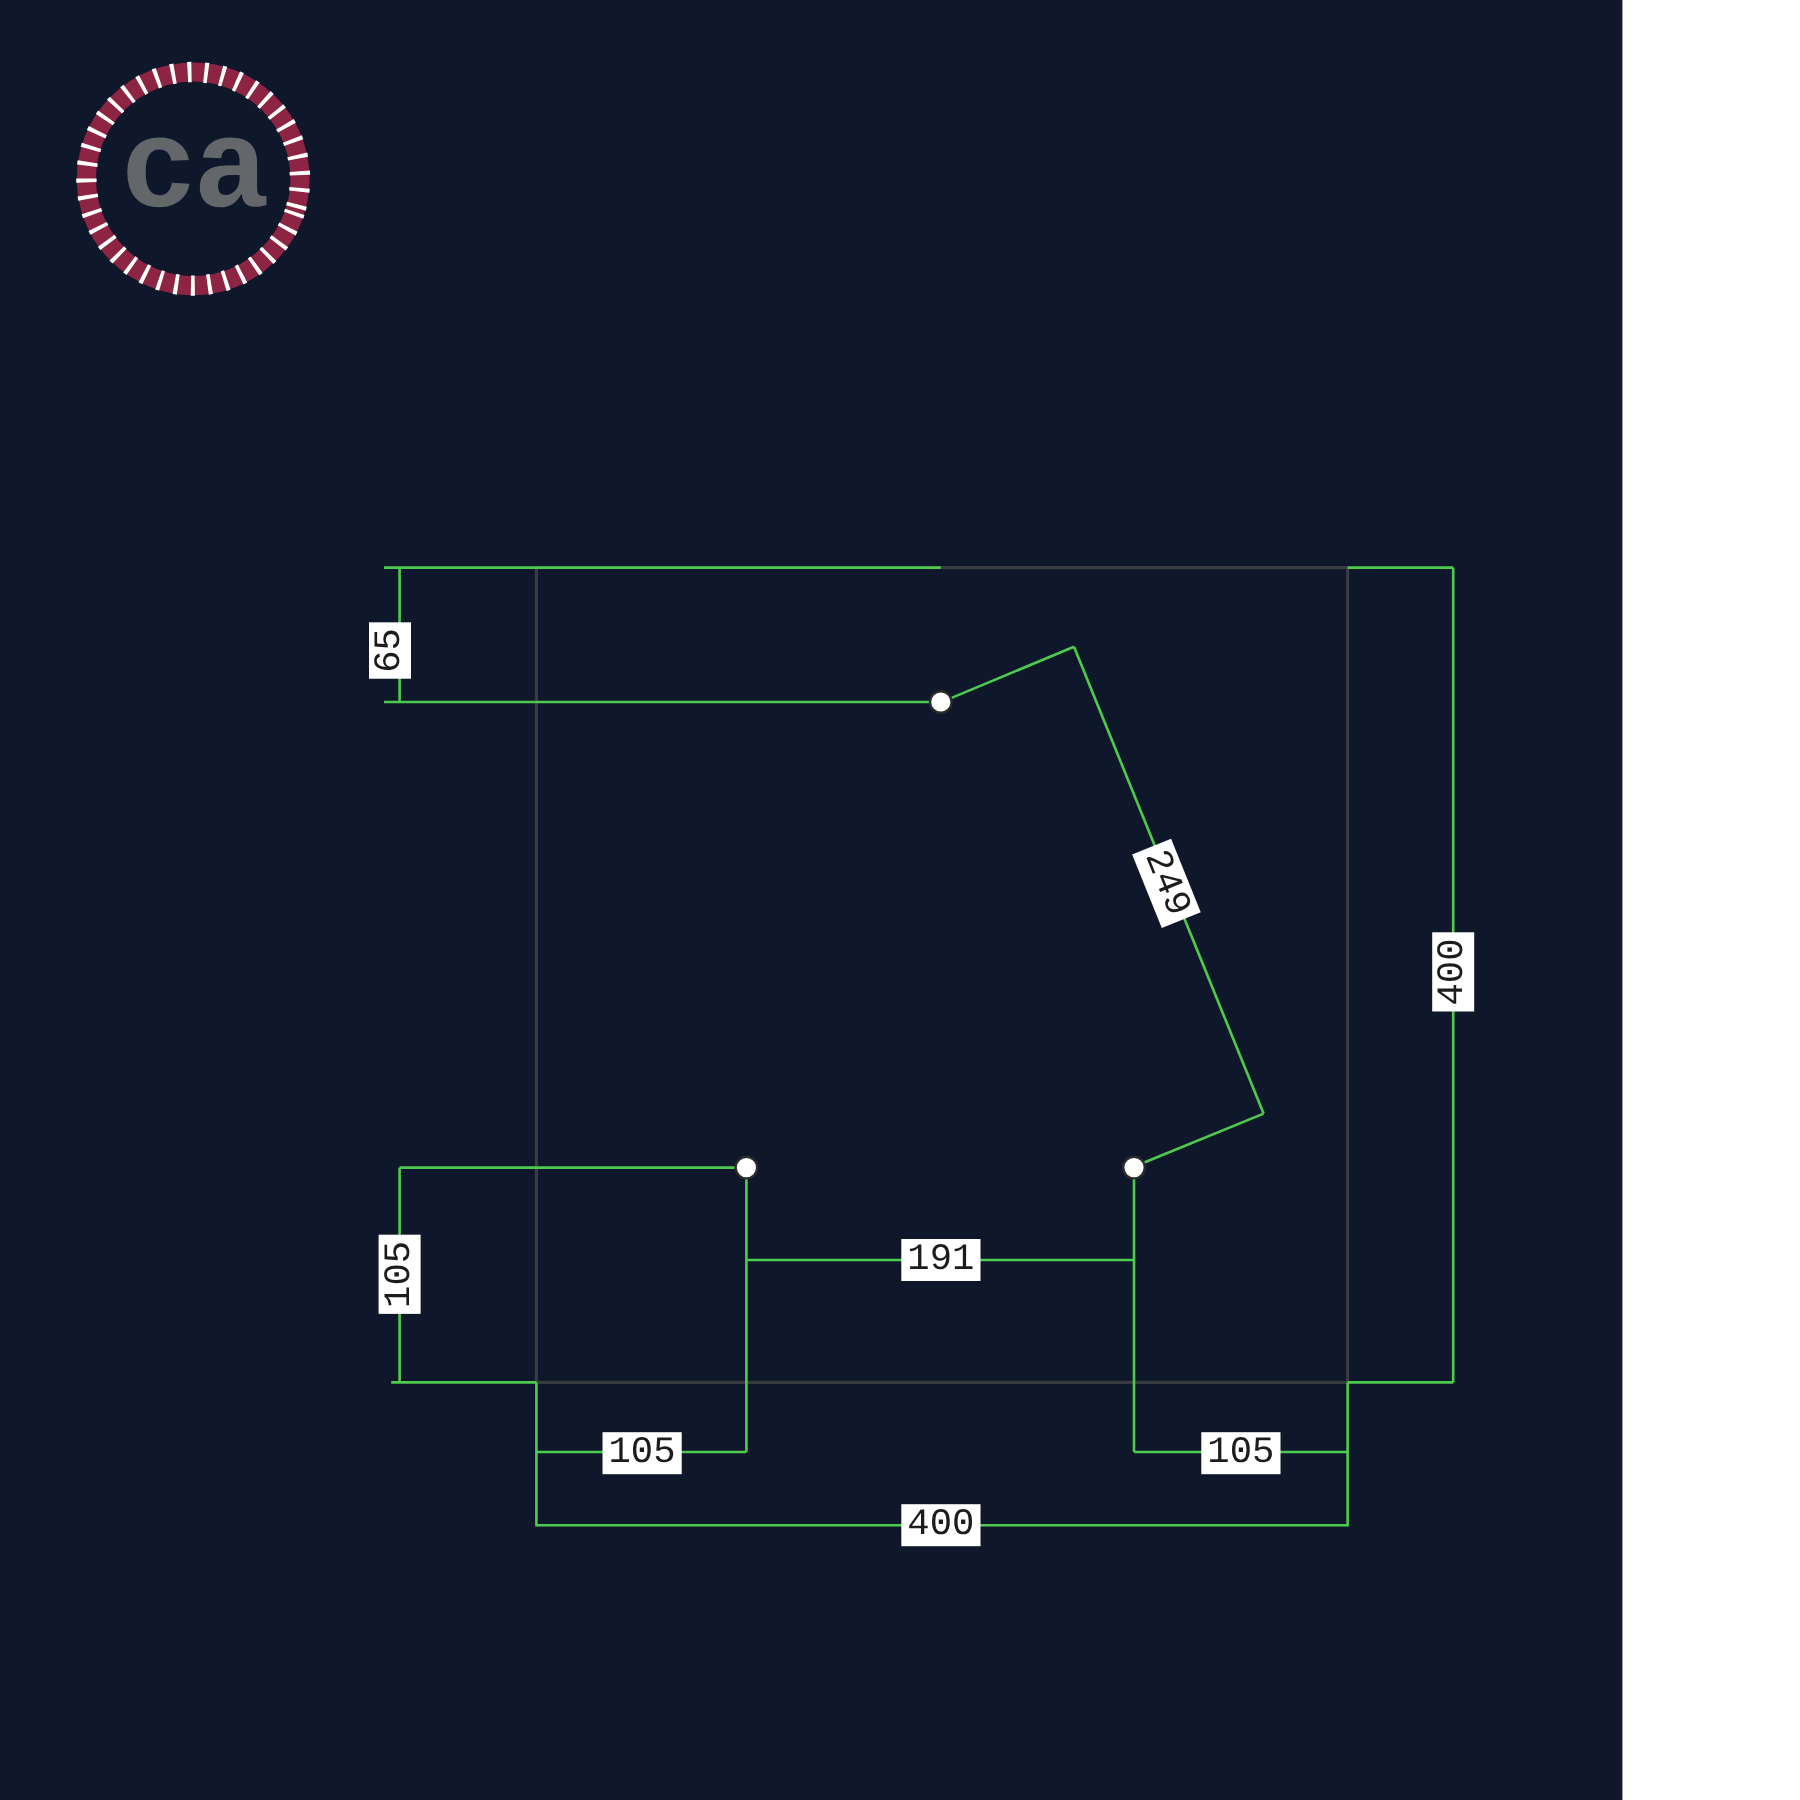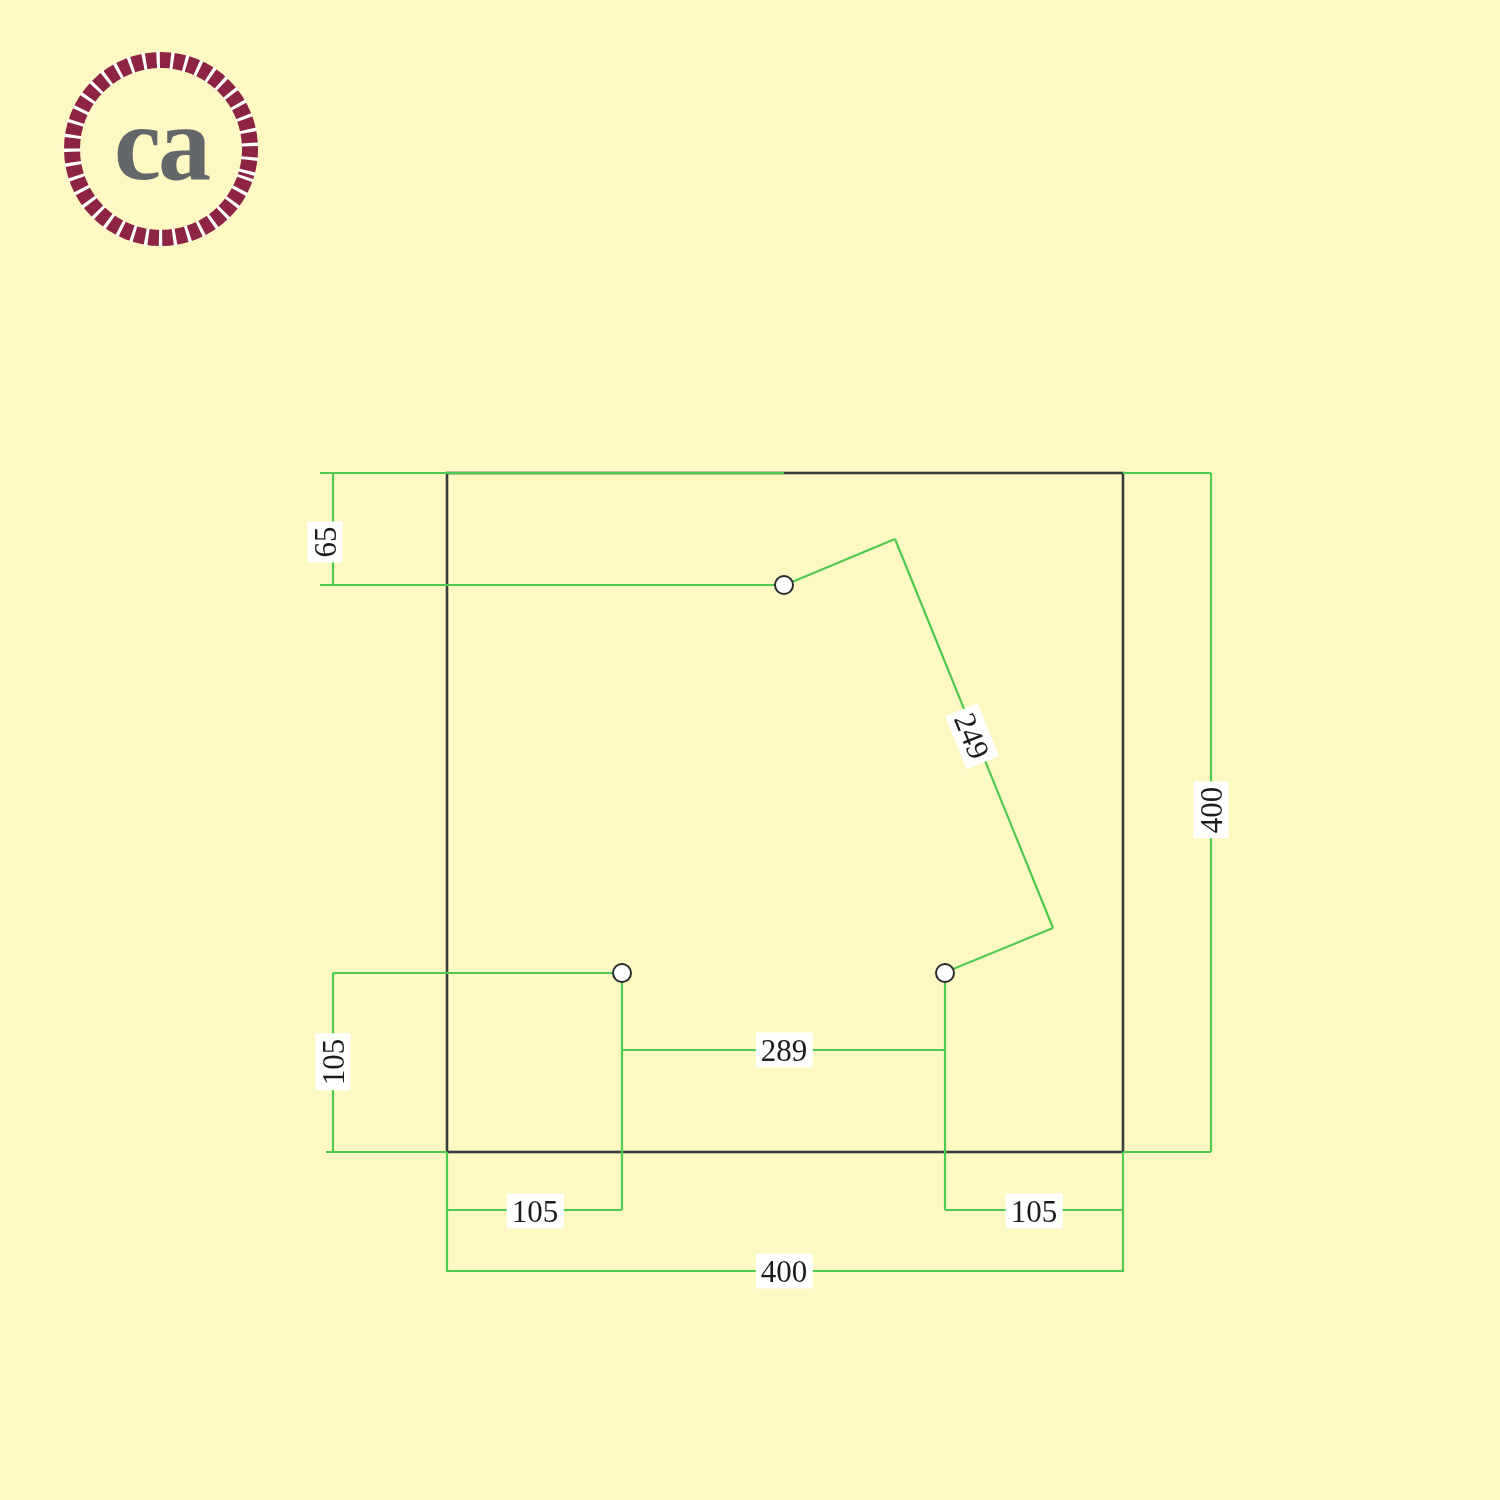--- a/index.html
+++ b/index.html
@@ -1,18 +1,18 @@
 <!DOCTYPE html>
 <html><head>
 <meta charset="utf-8">
 <style>
   html,body{margin:0;padding:0;background:#ffffff;}
   body{width:1500px;height:1500px;overflow:hidden;}
-  .stage{position:relative;width:1500px;height:1500px;background:#fef9c3;
-         font-family:Liberation Serif, serif;}
+  .stage{position:relative;width:1352px;height:1500px;background:#0f172a;
+         font-family:Liberation Mono, monospace;}
   #drawing{position:absolute;left:0;top:0;}
   .logo{position:absolute;left:60px;top:46px;width:202px;height:206px;}
   .logo svg{position:absolute;left:0;top:0;}
   .logo-text{position:absolute;left:50%;top:50%;
              transform:translate(-50%,-55%);
              font-weight:bold;font-size:106px;letter-spacing:-3px;
              color:#63676A;line-height:1;}
   .dim-label{position:absolute;background:#ffffff;color:#1c1c1c;
              font-size:31px;line-height:1;padding:2px 5px;white-space:nowrap;}
 </style>
@@ -54,19 +54,19 @@
       <circle cx="784" cy="585" r="9" fill="#ffffff" stroke="#2B2B2B" stroke-width="2"></circle>
       <circle cx="622" cy="973" r="9" fill="#ffffff" stroke="#2B2B2B" stroke-width="2"></circle>
       <circle cx="945" cy="973" r="9" fill="#ffffff" stroke="#2B2B2B" stroke-width="2"></circle>
     </svg>
 
   <div id="labels">
       <div class="dim-label" style="left: 325px; top: 542px; transform: translate(-50%, -50%) rotate(-90deg); color: rgb(28, 28, 28);">65</div>
       <div class="dim-label" style="left: 333px; top: 1062px; transform: translate(-50%, -50%) rotate(-90deg); color: rgb(28, 28, 28);">105</div>
       <div class="dim-label" style="left: 1211px; top: 810px; transform: translate(-50%, -50%) rotate(-90deg); color: rgb(28, 28, 28);">400</div>
       <div class="dim-label" style="left: 972px; top: 736px; transform: translate(-50%, -50%) rotate(68deg); color: rgb(28, 28, 28);">249</div>
-      <div class="dim-label" style="left: 784px; top: 1050px; transform: translate(-50%, -50%) rotate(0deg); color: rgb(28, 28, 28);">289</div>
+      <div class="dim-label" style="left: 784px; top: 1050px; transform: translate(-50%, -50%) rotate(0deg); color: rgb(28, 28, 28);">191</div>
       <div class="dim-label" style="left: 535px; top: 1211px; transform: translate(-50%, -50%) rotate(0deg); color: rgb(28, 28, 28);">105</div>
       <div class="dim-label" style="left: 1034px; top: 1211px; transform: translate(-50%, -50%) rotate(0deg); color: rgb(28, 28, 28);">105</div>
       <div class="dim-label" style="left: 784px; top: 1271px; transform: translate(-50%, -50%) rotate(0deg); color: rgb(28, 28, 28);">400</div>
     </div>
 
 </div>
 
 </body></html>

